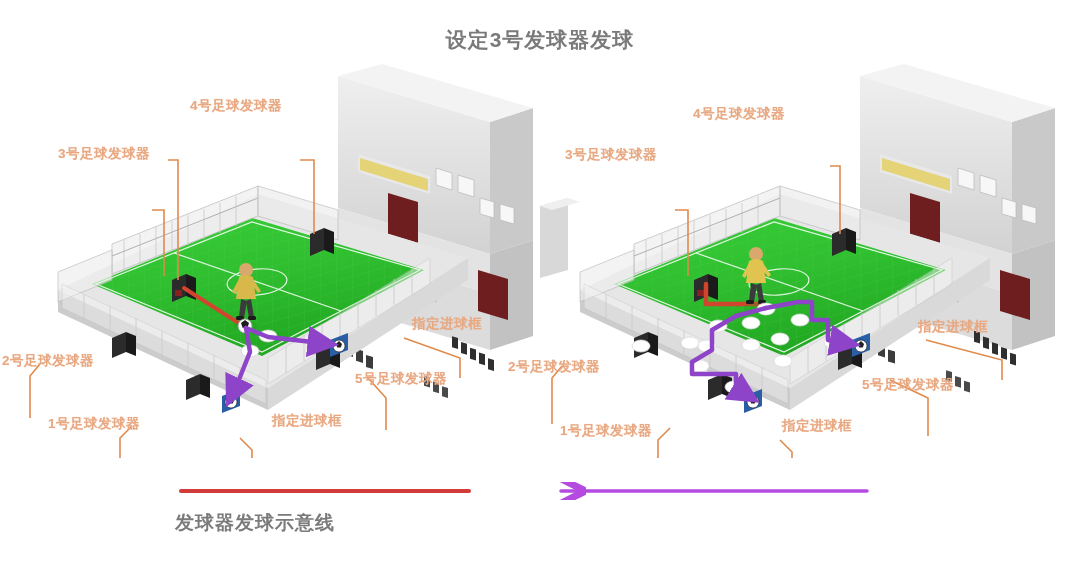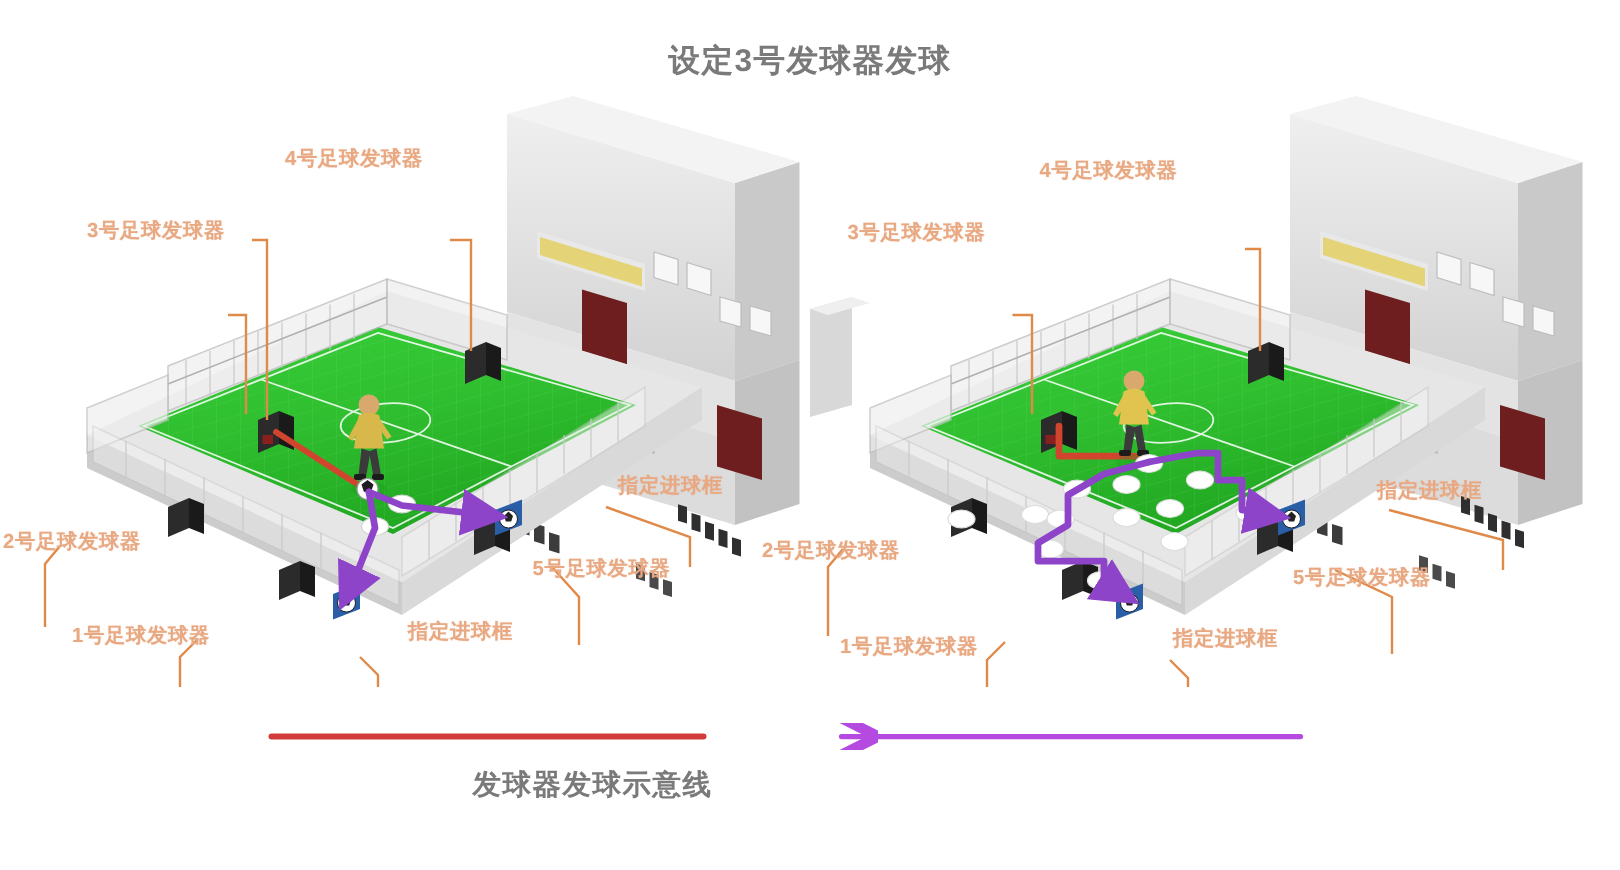--- a/index.html
+++ b/index.html
@@ -34,21 +34,21 @@
     font-size:13.5px;
     font-weight:700;
     color:#e8a882;
     white-space:nowrap;
     letter-spacing:0.5px;
     text-shadow:0 0 1px rgba(232,168,130,.35);
   }
 
   
   .legend{position:absolute;bottom:0;left:0;width:1080px;height:110px;}
-  .legend-item{position:absolute;text-align:right;}
+  .legend-item{position:absolute;text-align:left;}
   .legend-line-wrap{position:relative;height:18px;}
   .legend-text{
     font-size:19px;font-weight:700;color:#7a7a7a;
     letter-spacing:1px;white-space:nowrap;margin-top:10px;
   }
   .legend-left{left:175px;top:12px;width:300px;}
   .legend-right{left:545px;top:12px;width:330px;}
 </style>
 </head>
 <body>

